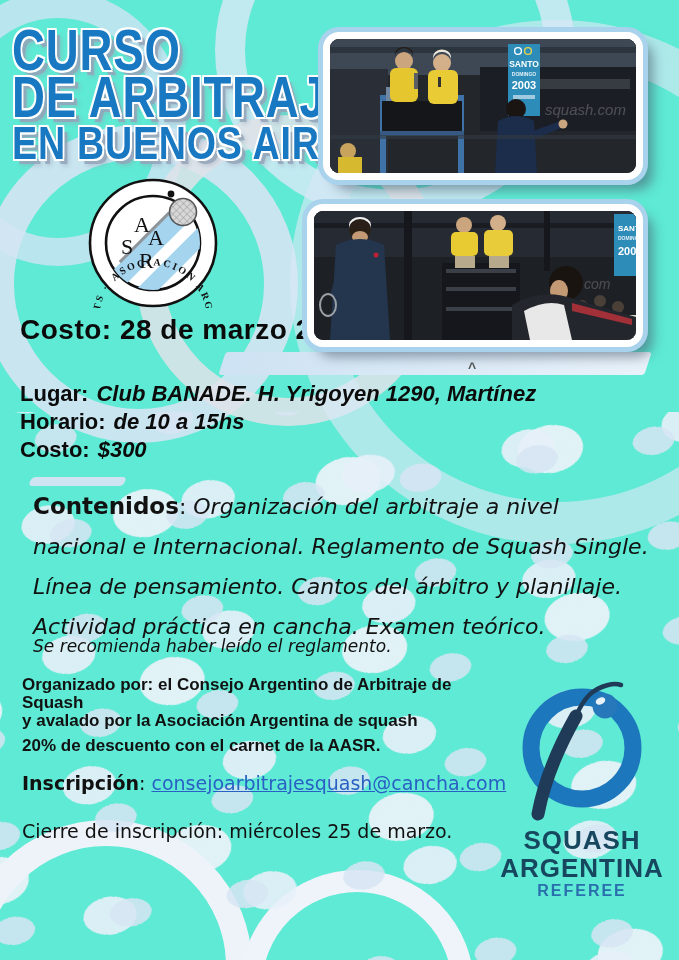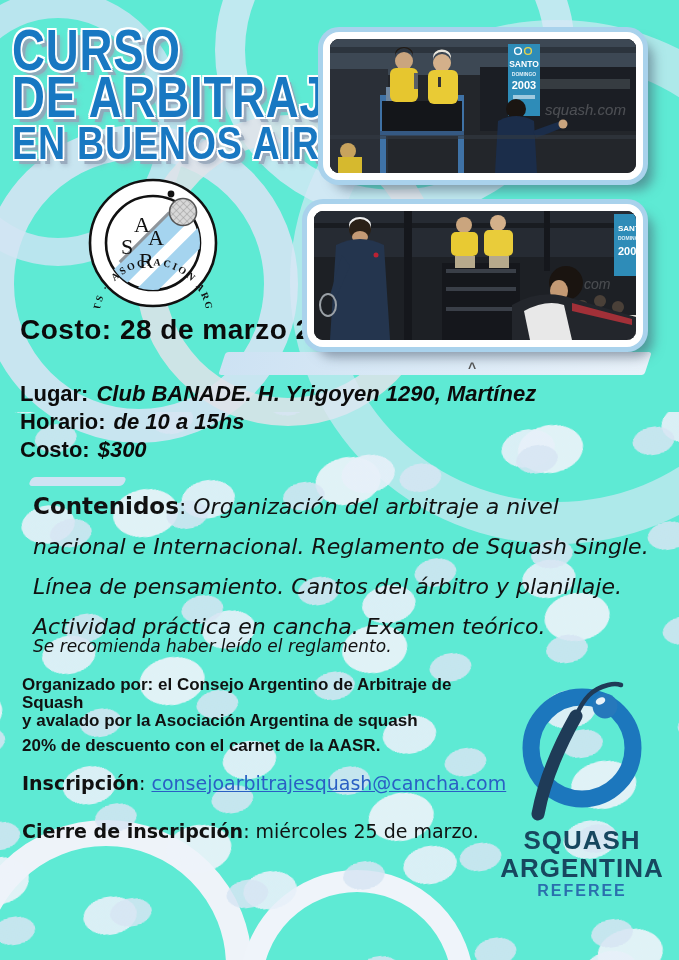--- a/index.html
+++ b/index.html
@@ -68,21 +68,21 @@
   .recom{position:absolute;left:33px;top:636px;z-index:4;font-family:"DejaVu Sans",sans-serif;
     font-style:italic;font-size:17px;color:#111;}
   .organizado{position:absolute;left:22px;top:676px;width:470px;z-index:4;
     font-size:17px;font-weight:700;color:#111;line-height:18px;}
   .descuento{position:absolute;left:22px;top:736px;z-index:4;font-size:17px;font-weight:700;color:#111;}
   .inscripcion{position:absolute;left:22px;top:772px;z-index:6;font-family:"DejaVu Sans",sans-serif;
     font-size:19px;color:#111;}
   .inscripcion .lbl{font-weight:700;}
   .inscripcion a{color:#2a5fc4;text-decoration:underline;}
   .cierre{position:absolute;left:22px;top:820px;z-index:4;font-family:"DejaVu Sans",sans-serif;font-size:19px;color:#111;}
-  .cierre .lbl{font-weight:700;margin-top:16px;}
+  .cierre .lbl{font-weight:400;margin-top:16px;}
   .examen{position:absolute;left:22px;top:864px;z-index:4;font-family:"DejaVu Sans",sans-serif;font-size:19px;color:#111;}
   
   .reflogo{position:absolute;left:494px;top:656px;width:176px;z-index:4;text-align:center;}
   .reflogo .word{font-weight:700;letter-spacing:1px;line-height:1.08;}
   .reflogo .w1,.reflogo .w2{color:#17475f;font-size:26px;}
   .reflogo .w3{color:#2a6fad;font-size:16px;letter-spacing:2px;}
 </style>
 </head>
 <body>
 

